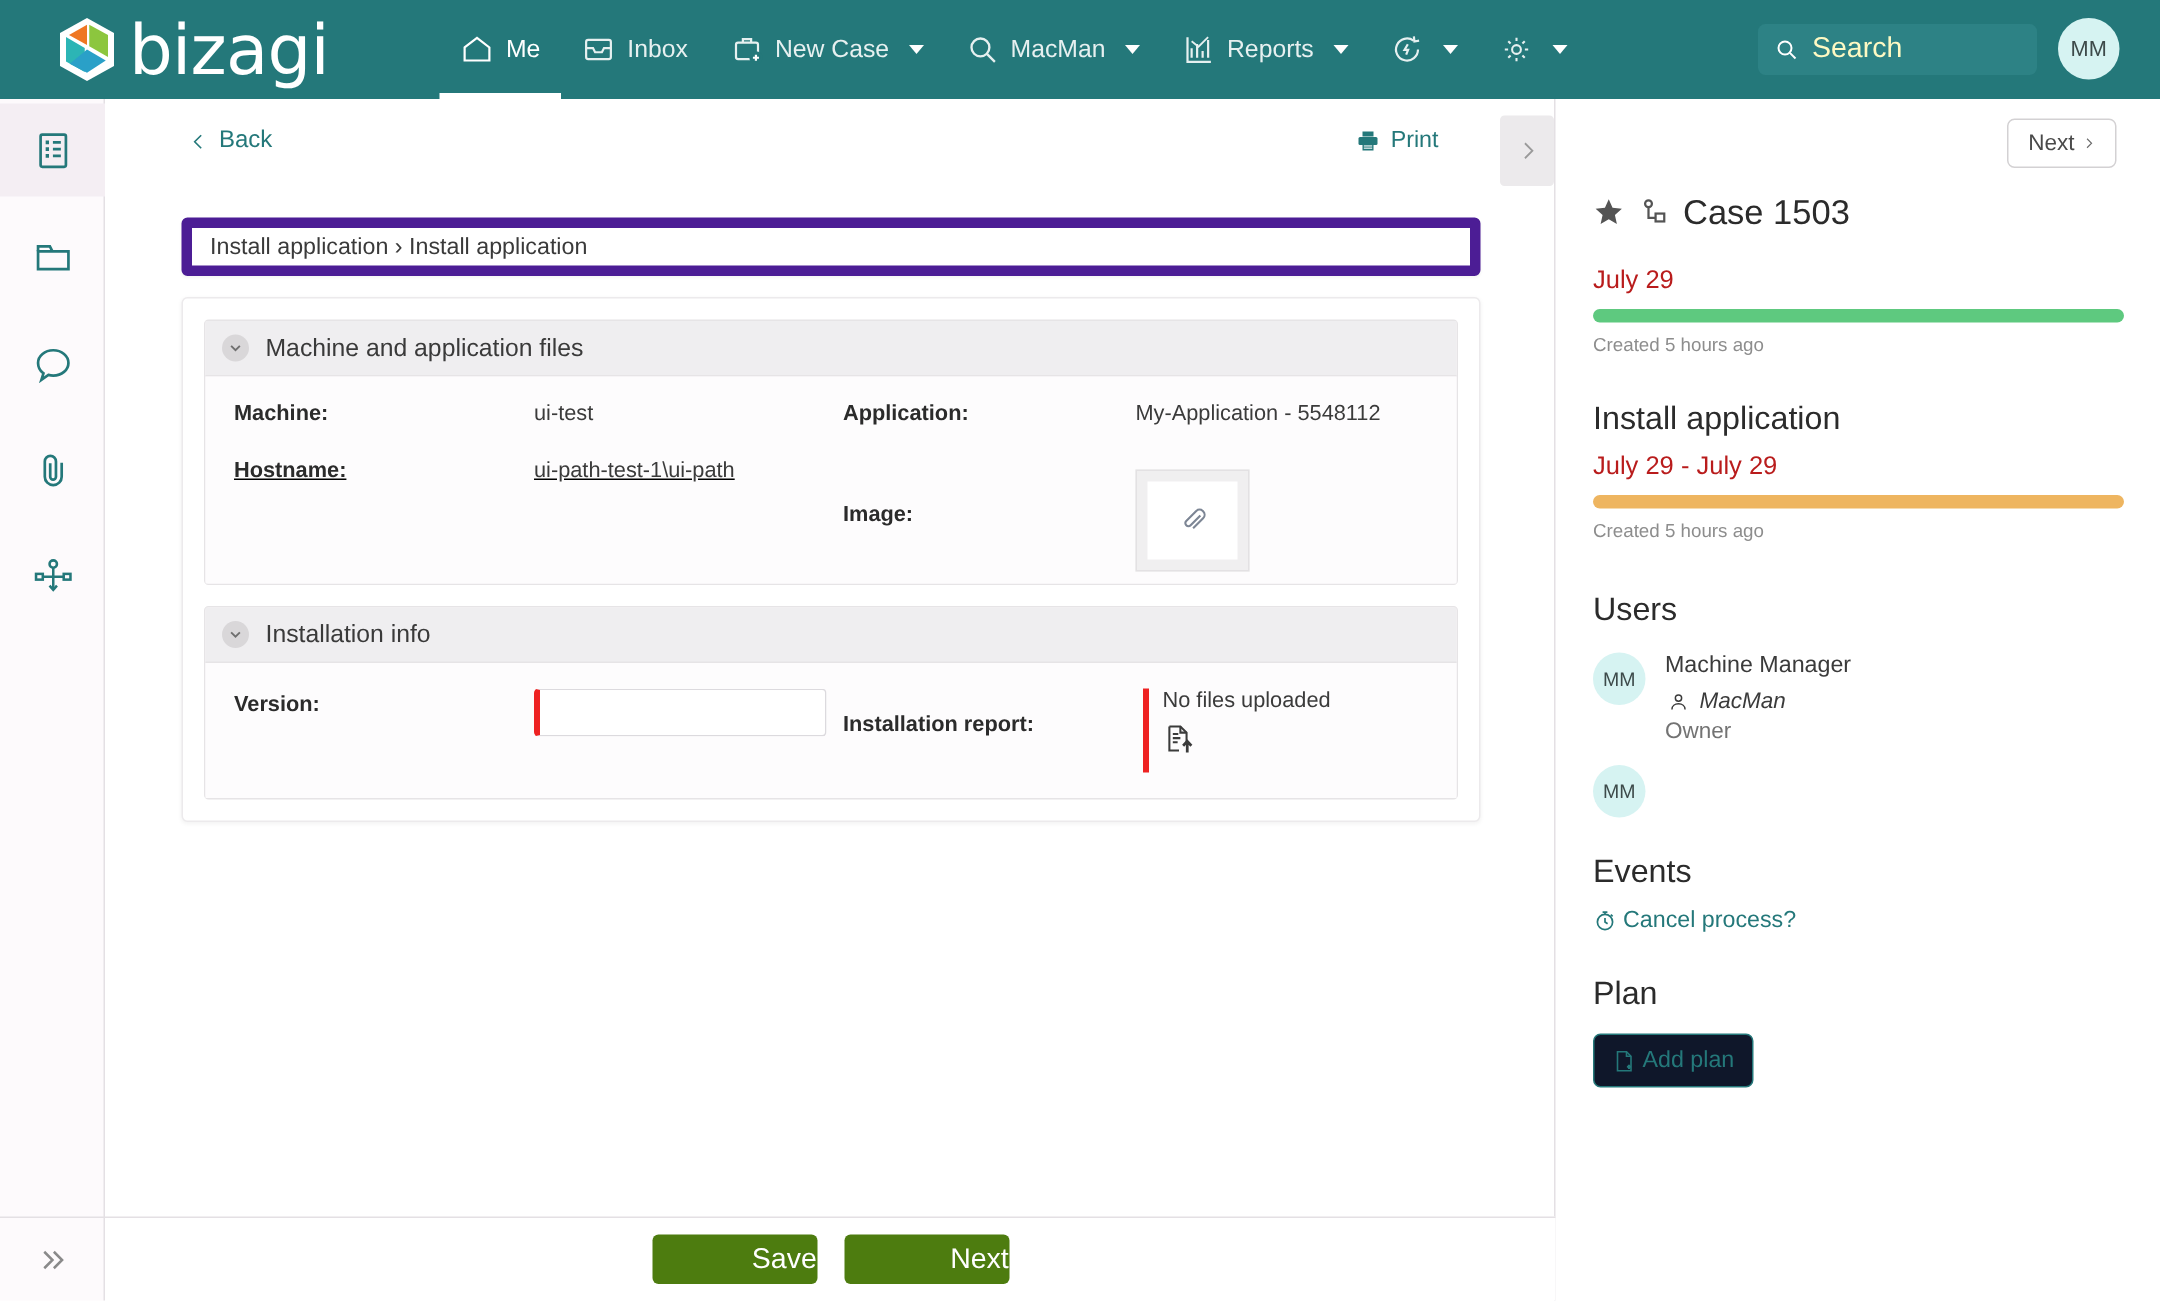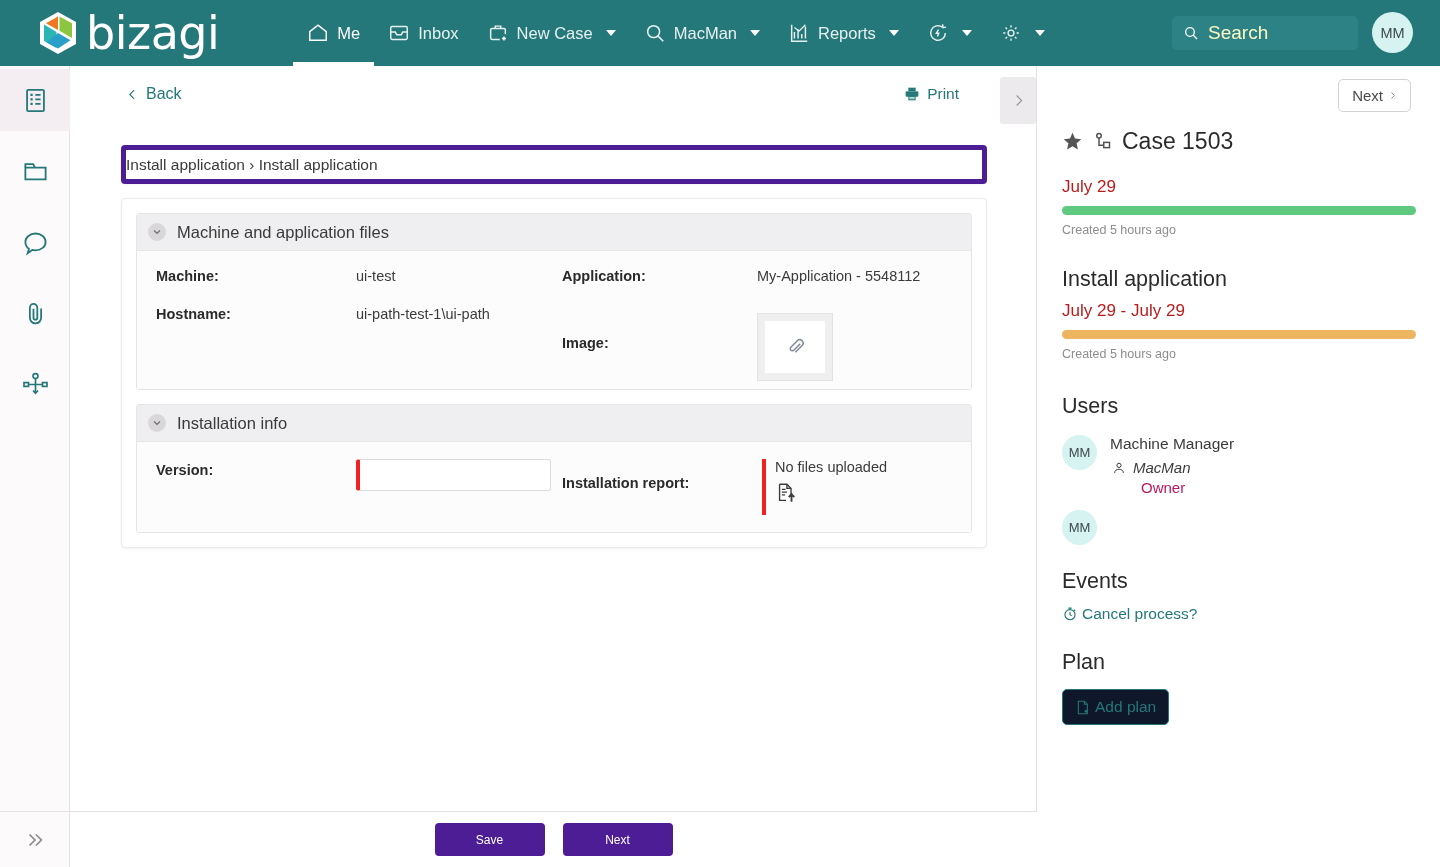--- a/index.html
+++ b/index.html
@@ -113,22 +113,22 @@
     position: absolute; right: 0px; top: 11px;
     width: 36px; height: 47px; background: #eceaec;
     border-radius: 3px;
     display: flex; align-items: center; justify-content: center;
     cursor: pointer;
   }
 
   .breadcrumb-card {
     margin: 23px 49px 0 51px;
     height: 39px; background: #ffffff;
-    border: 5px solid #4c1d95; border-radius: 4px;
-    display: flex; align-items: center; 
+    border: 7px solid #4c1d95; border-radius: 4px;
+    display: flex; align-items: center; padding-left: 12px;
     box-shadow: 0 1px 2px rgba(0,0,0,0.04);
   }
   .breadcrumb-card span { font-size: 15.5px; color: #3a3a3a; }
 
   .form-card {
     margin: 14px 49px 0 51px;
     background: #ffffff; border: 1px solid #eceaec;
     border-radius: 4px; padding: 14px;
     box-shadow: 0 1px 3px rgba(0,0,0,0.05);
   }
@@ -222,44 +222,44 @@
     display: flex; align-items: center; justify-content: center;
     font-size: 13px;
   }
   .user-name { font-size: 15.5px; color: #3b3b3b; }
   .user-id {
     display: flex; align-items: center; gap: 7px;
     font-size: 15px; color: #3b3b3b; margin-top: 6px;
     margin-left: 2px;
     font-style: italic;
   }
-  .user-role { font-size: 15px; color: #be185d; margin-top: 3px; margin-left: 31px; }
+  .user-role { font-size: 15px; color: #737373; margin-top: 3px; }
   .event-link {
     display: flex; align-items: center; gap: 4px;
     color: #24787a; font-size: 15.5px; margin-top: 11px;
     cursor: pointer;
   }
   .add-plan {
     margin-top: 14px; border: 1px solid #24787a; border-radius: 5px;
     color: #24787a; background: #0f172a; font-size: 15.5px;
     padding: 8px 12px; display: inline-flex; align-items: center; gap: 4px;
     cursor: pointer;
   }
 
   
   .bottombar {
     position: absolute; left: 70px; bottom: 0;
     width: 967px; height: 56px;
     background: #ffffff; border-top: 1px solid #e4e0e4;
     display: flex; align-items: center; justify-content: center; gap: 18px;
   }
   .btn-primary {
-    width: 110px; height: 33px; background: #4c1d95;
-    color: #ffffff; font-size: 12px; border: none; border-radius: 4px;
-    cursor: pointer; font-family: "Liberation Sans", sans-serif;
+    width: 110px; height: 33px; background: #4d7c0f;
+    color: #ffffff; font-size: 19px; border: none; border-radius: 4px;
+    cursor: pointer; font-family: "Liberation Sans", sans-serif; text-align: right;
   }
 </style>
 </head>
 <body>
 
 <div class="topbar">
 
   <div class="logo-wrap">
     <svg class="logo-hex" viewBox="0 0 40 44">
       <path d="M20 1 L38 11 L38 33 L20 43 L2 33 L2 11 Z" fill="#ffffff"></path>
@@ -439,21 +439,21 @@
         </span>
         <span class="section-title">Machine and application files</span>
       </div>
 
       <div class="section-body" style="height:138px;">
         <div class="fld" style="position:absolute; left:19px; top:14px;">
           <span class="fld-label" style="width:200px;">Machine:</span>
           <span class="fld-value">ui-test</span>
         </div>
 
-        <div class="fld" style="position:absolute; left:19px; top:52px;">
+        <div class="fld" style="position:absolute; left:19px; top:52px;text-decoration:underline;">
           <span class="fld-label" style="width:200px;">Hostname:</span>
           <span class="fld-value">ui-path-test-1\ui-path</span>
         </div>
 
         <div class="fld" style="position:absolute; left:425px; top:14px;">
           <span class="fld-label" style="width:195px;">Application:</span>
           <span class="fld-value">My-Application - 5548112</span>
         </div>
 
         <div class="fld" style="position:absolute; left:425px; top:62px;">

